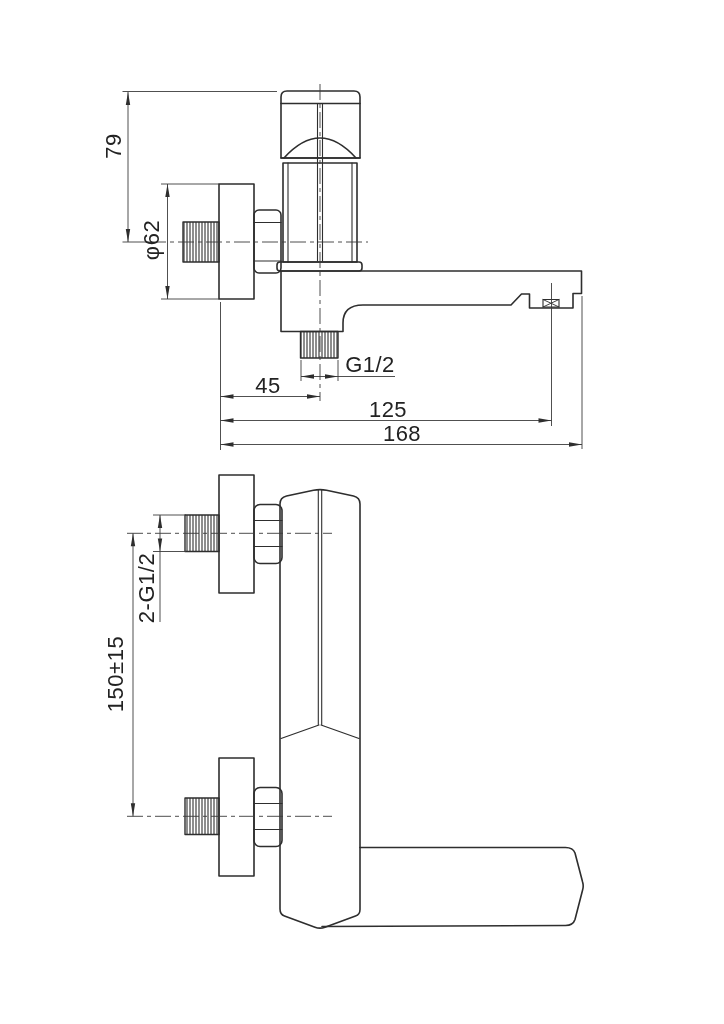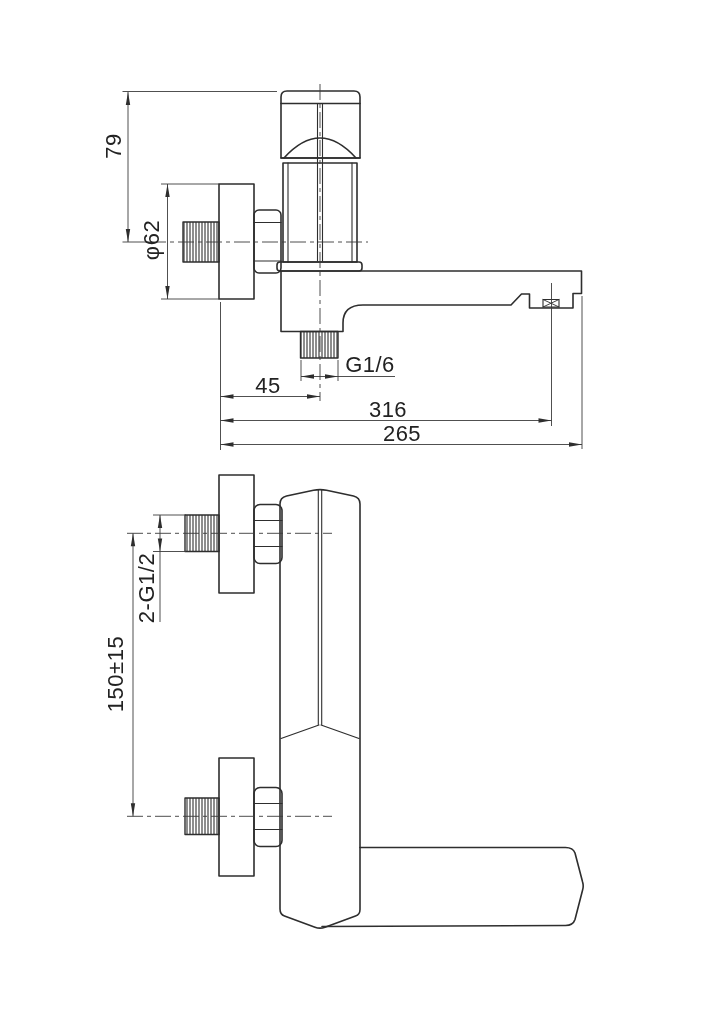--- a/index.html
+++ b/index.html
@@ -155,25 +155,25 @@
       <polygon points="160,551.5 157.8,538.5 162.2,538.5"></polygon>
       <polygon points="133,533.3 130.8,546.3 135.2,546.3"></polygon>
       <polygon points="133,816.3 130.8,803.3 135.2,803.3"></polygon>
     </g>
   </svg>
 
   <span class="dim rot" style="left:114px;top:146px">79</span>
 
   <span class="dim rot" style="left:152px;top:240px">φ62</span>
 
-  <span class="dim" style="left:370px;top:365px">G1/6</span>
+  <span class="dim" style="left:370px;top:365px">G1/2</span>
 
   <span class="dim" style="left:268px;top:386px">45</span>
 
-  <span class="dim" style="left:388px;top:410px">316</span>
+  <span class="dim" style="left:388px;top:410px">125</span>
 
-  <span class="dim" style="left:402px;top:434px">265</span>
+  <span class="dim" style="left:402px;top:434px">168</span>
 
   <span class="dim rot" style="left:147px;top:588px">2-G1/2</span>
 
   <span class="dim rot" style="left:116px;top:674px">150±15</span>
 
 </div>
 
 </body></html>

